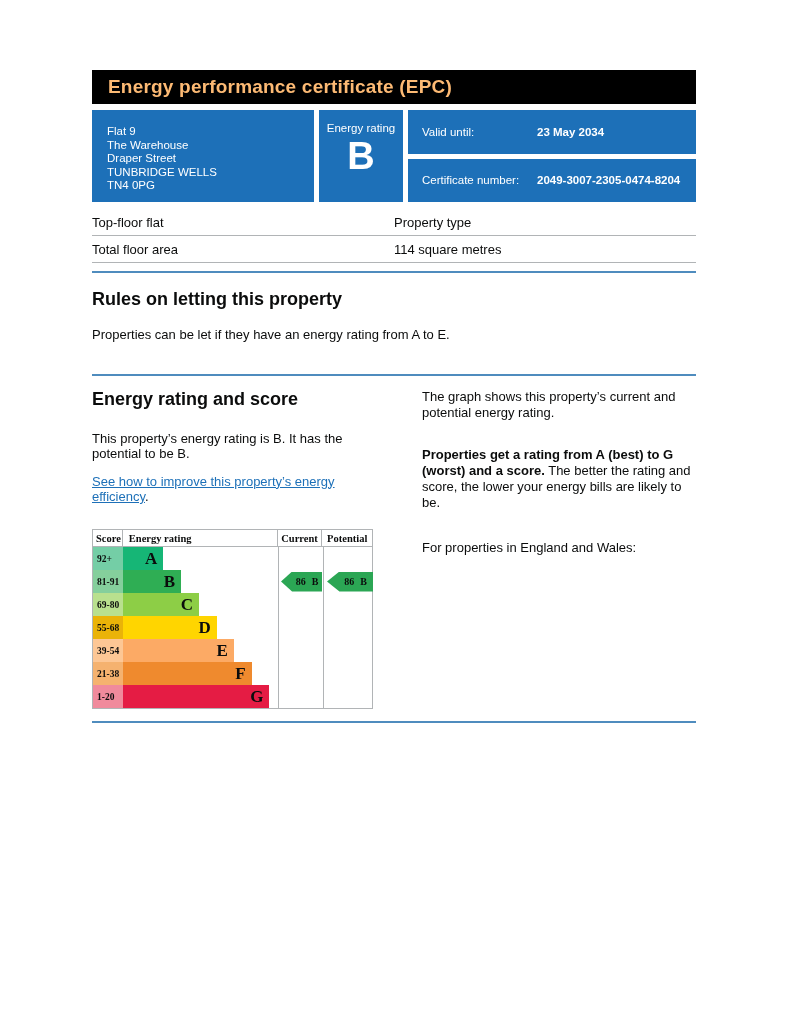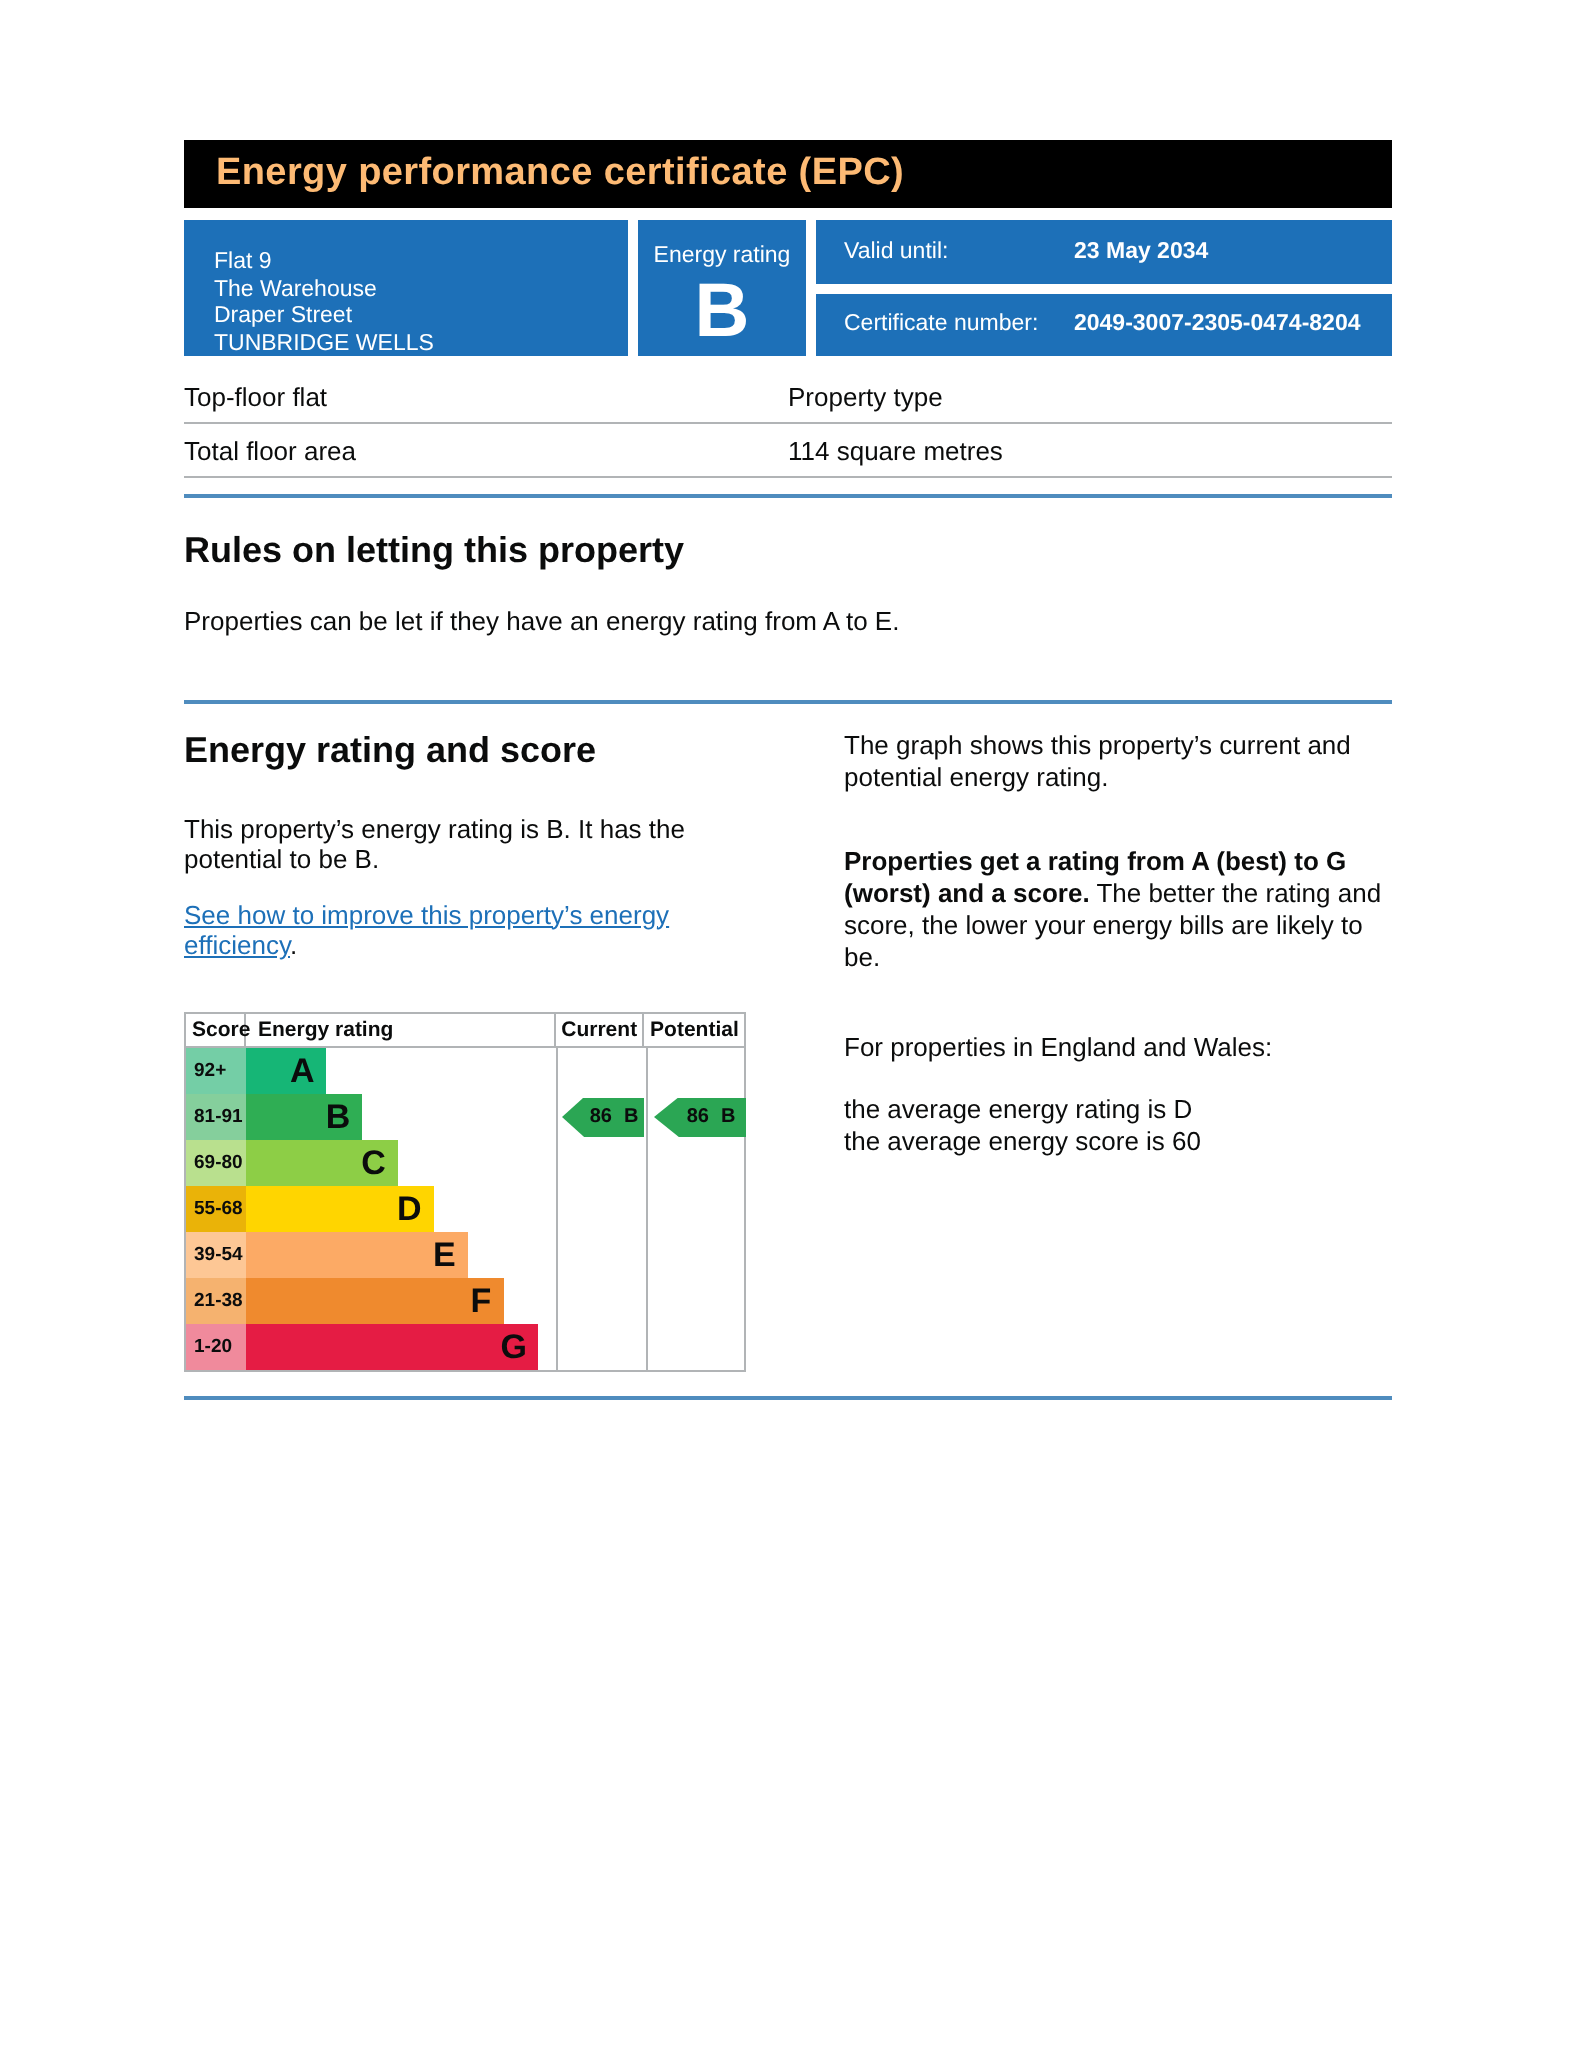--- a/index.html
+++ b/index.html
@@ -6,21 +6,21 @@
   html,body { width:791px; height:1024px; background:#fff; overflow:hidden;
               font-family:"Liberation Sans", sans-serif; color:#0b0c0c; }
   .page { position:relative; width:791px; height:1024px; padding:70px 95px 0 92px; }
 
   
   .title-bar { background:#000; color:#fdba74; height:34px; display:flex; align-items:center;
                padding-left:16px; }
   .title-bar h1 { font-size:19px; font-weight:bold; letter-spacing:0.2px; }
 
   
-  .summary { display:flex; gap:5px; margin-top:6px; height:68px; }
+  .summary { display:flex; gap:5px; margin-top:6px; height:92px; }
   .panel { background:#1d70b8; color:#fff; }
   .addr-panel { width:222px; padding:15px 0 0 15px; font-size:11.5px; line-height:13.6px; }
   .rating-panel { width:84px; display:flex; flex-direction:column; align-items:center; padding-top:12px; }
   .rating-panel .rating-label { font-size:11.5px; }
   .rating-panel .rating-letter { font-size:38px; font-weight:bold; line-height:44px; }
   .meta-panels { flex:1; display:flex; flex-direction:column; gap:5px; }
   .meta-box { flex:1; display:flex; align-items:center; padding-left:14px; font-size:11.5px; }
   .meta-box .meta-label { width:115px; }
   .meta-box .meta-value { font-weight:bold; }
 
@@ -50,21 +50,21 @@
   .col-left .improve { margin-top:12px; display:inline-block; }
   .col-right p { line-height:16px; }
   .col-right .rp1 { margin-top:0; }
   .col-right .rp2 { margin-top:26px; }
   .col-right .rp3 { margin-top:29px; }
   .col-right .rp4 { margin-top:15px; }
   .bold { font-weight:bold; }
 
   
   .epc-chart { position:relative; width:281px; margin-top:24px; border:1px solid #b1b4b6;
-               background:#fff; }
+               background:#fff;font-family:Liberation Serif, serif; }
   .chart-header { display:flex; height:17px; font-size:10.5px; font-weight:bold;
                   border-bottom:1px solid #b1b4b6; align-items:center; }
   .chart-header .h-score  { width:30px; padding-left:3px; border-right:1px solid #b1b4b6; height:100%; display:flex; align-items:center; }
   .chart-header .h-rating { width:155px; padding-left:6px; }
   .chart-header .h-current   { width:45px; border-left:1px solid #b1b4b6; height:100%; display:flex; align-items:center; justify-content:center; }
   .chart-header .h-potential { width:51px; border-left:1px solid #b1b4b6; height:100%; display:flex; align-items:center; justify-content:center; }
   .chart-grid { position:relative; height:161px; }
   .band-row { display:flex; height:23px; }
   .score-cell { width:30px; font-size:9.5px; font-weight:bold; display:flex; align-items:center;
                 padding-left:4px; }
@@ -204,19 +204,18 @@
             </div>
           </div>
         </div>
       </div>
     </div>
 
     <div class="col-right">
       <p class="rp1">The graph shows this property’s current and potential energy rating.</p>
       <p class="rp2"><span class="bold">Properties get a rating from A (best) to G (worst) and a score.</span><span> The better the rating and score, the lower your energy bills are likely to be.</span></p>
       <p class="rp3">For properties in England and Wales:</p>
-      <p class="rp4"><span>the average energy rating is D</span><br><span>the average energy score is 60</span></p>
     </div>
   </div>
 
   <hr class="blue-rule rule-3">
 
 </div>
 
 </body></html>

